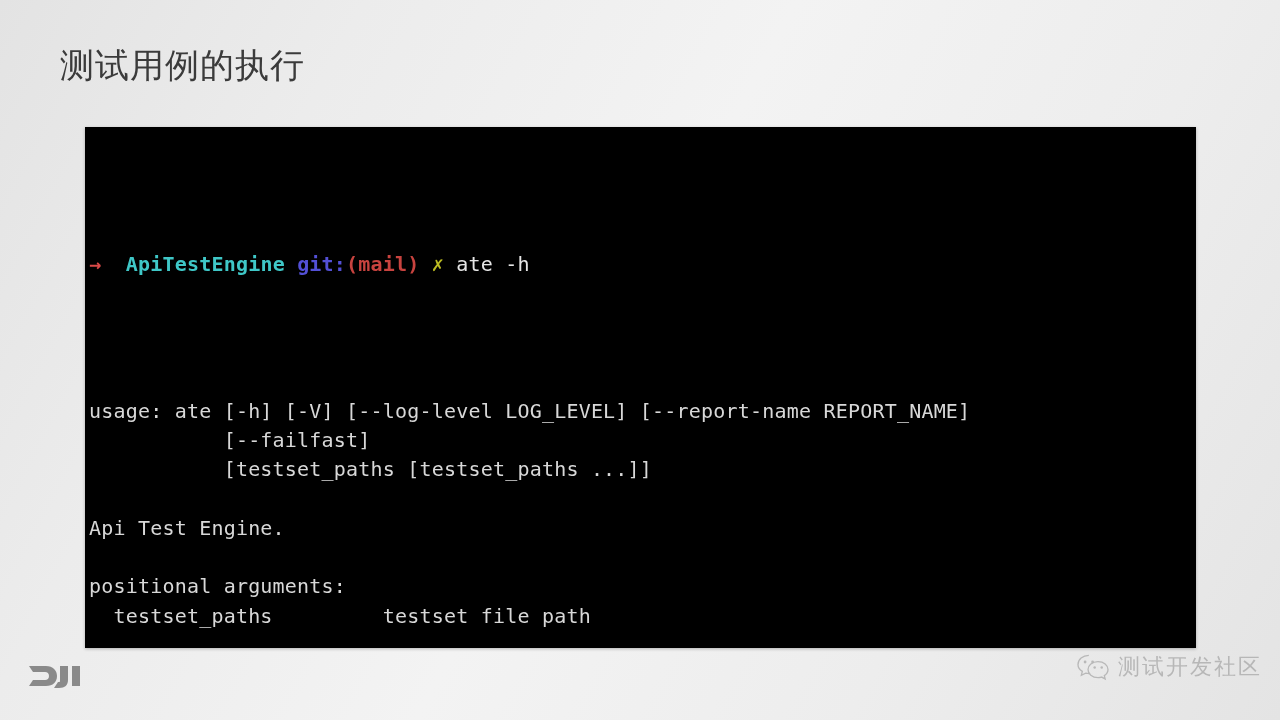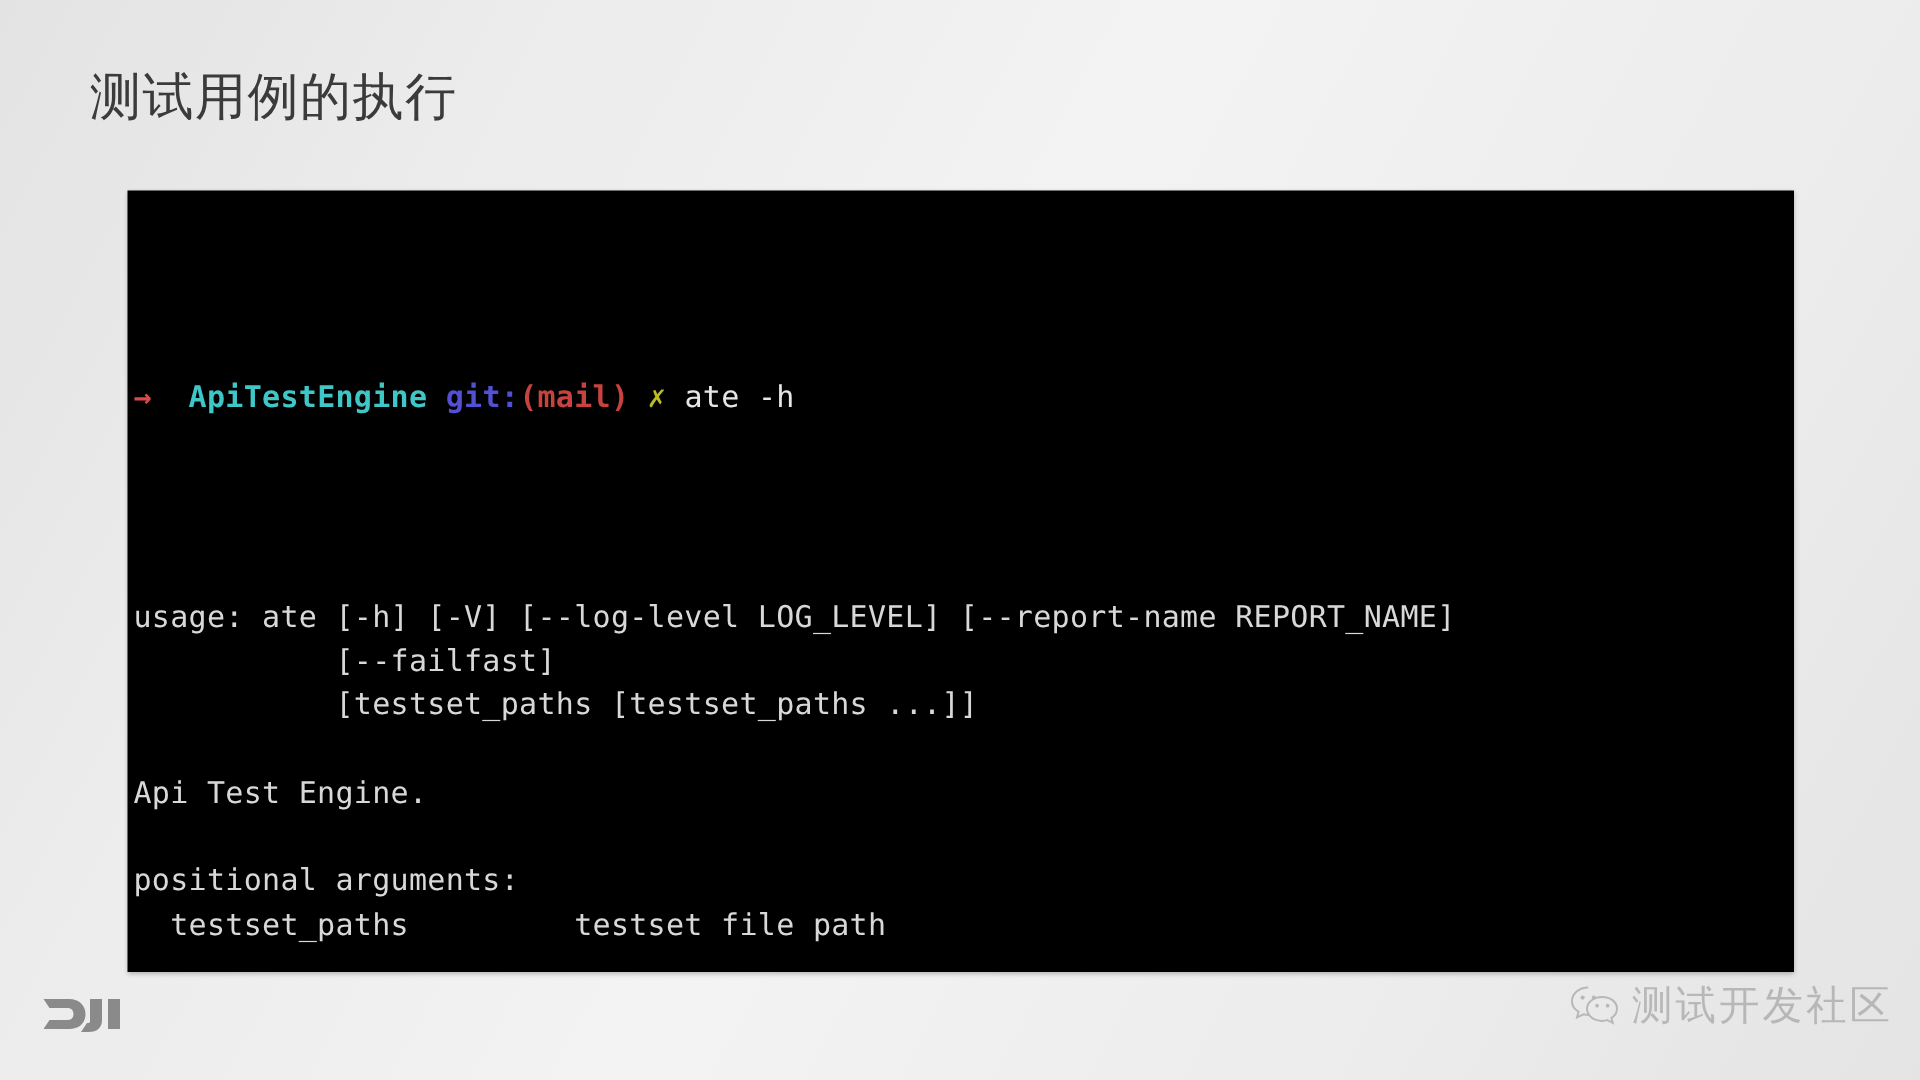--- a/index.html
+++ b/index.html
@@ -79,21 +79,21 @@
     position: absolute;
     right: 18px;
     top: 652px;
     display: flex;
     align-items: center;
     gap: 8px;
     opacity: 0.62;
   }
   .wechat-icon { width: 34px; height: 30px; display: block; }
   .wm-text {
-    font-size: 27px;
+    font-size: 22px;
     color: #9b9b9b;
     font-weight: 400;
     letter-spacing: 2px;
     white-space: nowrap;
     font-family: "DejaVu Sans", sans-serif;
   }
 </style>
 </head>
 <body>
 

